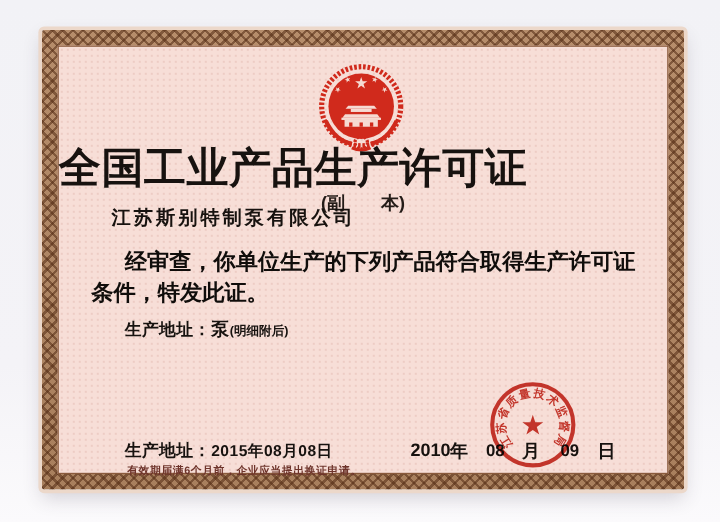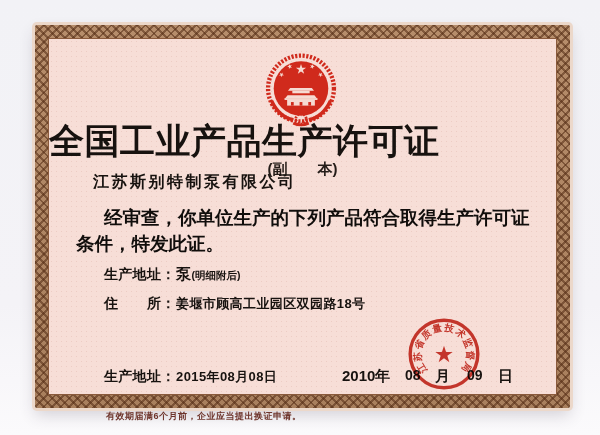--- a/index.html
+++ b/index.html
@@ -26,21 +26,21 @@
   .company{position:absolute;left:44px;top:133px;font-size:16px;font-weight:800;
         letter-spacing:2.5px;color:#17120f;}
   .body-line{position:absolute;font-size:18.5px;font-weight:900;color:#100d0b;letter-spacing:0px;}
   .line1{left:55px;top:166px;text-align:center;}
   .line2{left:27px;top:192px;}
   .field{position:absolute;left:55px;white-space:nowrap;color:#17120f;}
   .flabel{display:inline-block;width:72px;font-size:14px;font-weight:900;letter-spacing:0.3px;vertical-align:baseline;}
   .fvalue{font-size:13px;font-weight:800;letter-spacing:0.4px;}
   .fvalue.big{font-size:15px;}
   .fvalue-note{font-size:10.5px;font-weight:800;}
-  .note{position:absolute;left:57px;top:347px;font-size:9px;font-weight:700;color:#6e342b;letter-spacing:0.5px;margin-top:24px;}
+  .note{position:absolute;left:57px;top:347px;font-size:9px;font-weight:700;color:#6e342b;letter-spacing:0.5px;}
   .dt{position:absolute;top:328px;font-size:15px;font-weight:900;color:#17120f;}
   .dt-2010{left:293px;} .dt-ynit{left:326px;} .dt-08{left:356px;font-size:14px;}
   .dt-mnit{left:386px;} .dt-09{left:418px;font-size:14px;} .dt-dnit{left:449px;}
   .seal{position:absolute;left:357px;top:277px;mix-blend-mode:multiply;opacity:.9;}
   .seal text{font-family:"Liberation Sans",sans-serif;}
 </style>
 </head>
 <body>
 
 <div class="scan">
@@ -81,23 +81,20 @@
 
       <div class="company">江苏斯别特制泵有限公司</div>
 
       <div class="body-line line1">经审查，你单位生产的下列产品符合取得生产许可证</div>
       <div class="body-line line2">条件，特发此证。</div>
 
       <div class="field" style="top:226px">
         <span class="flabel">生产地址：</span><span class="fvalue big">泵</span><span class="fvalue-note">(明细附后)</span>
       </div>
 
-      <div class="field" style="top:255px">
-        <span class="flabel">住　　所：</span><span class="fvalue">姜堰市顾高工业园区双园路18号</span>
-      </div>
 
 
 
       <div class="field" style="top:328px">
         <span class="flabel">生产地址：</span><span class="fvalue">2015年08月08日</span>
       </div>
 
       <div class="note">有效期届满6个月前，企业应当提出换证申请。</div>
 
       <span class="dt dt-2010">2010</span>

